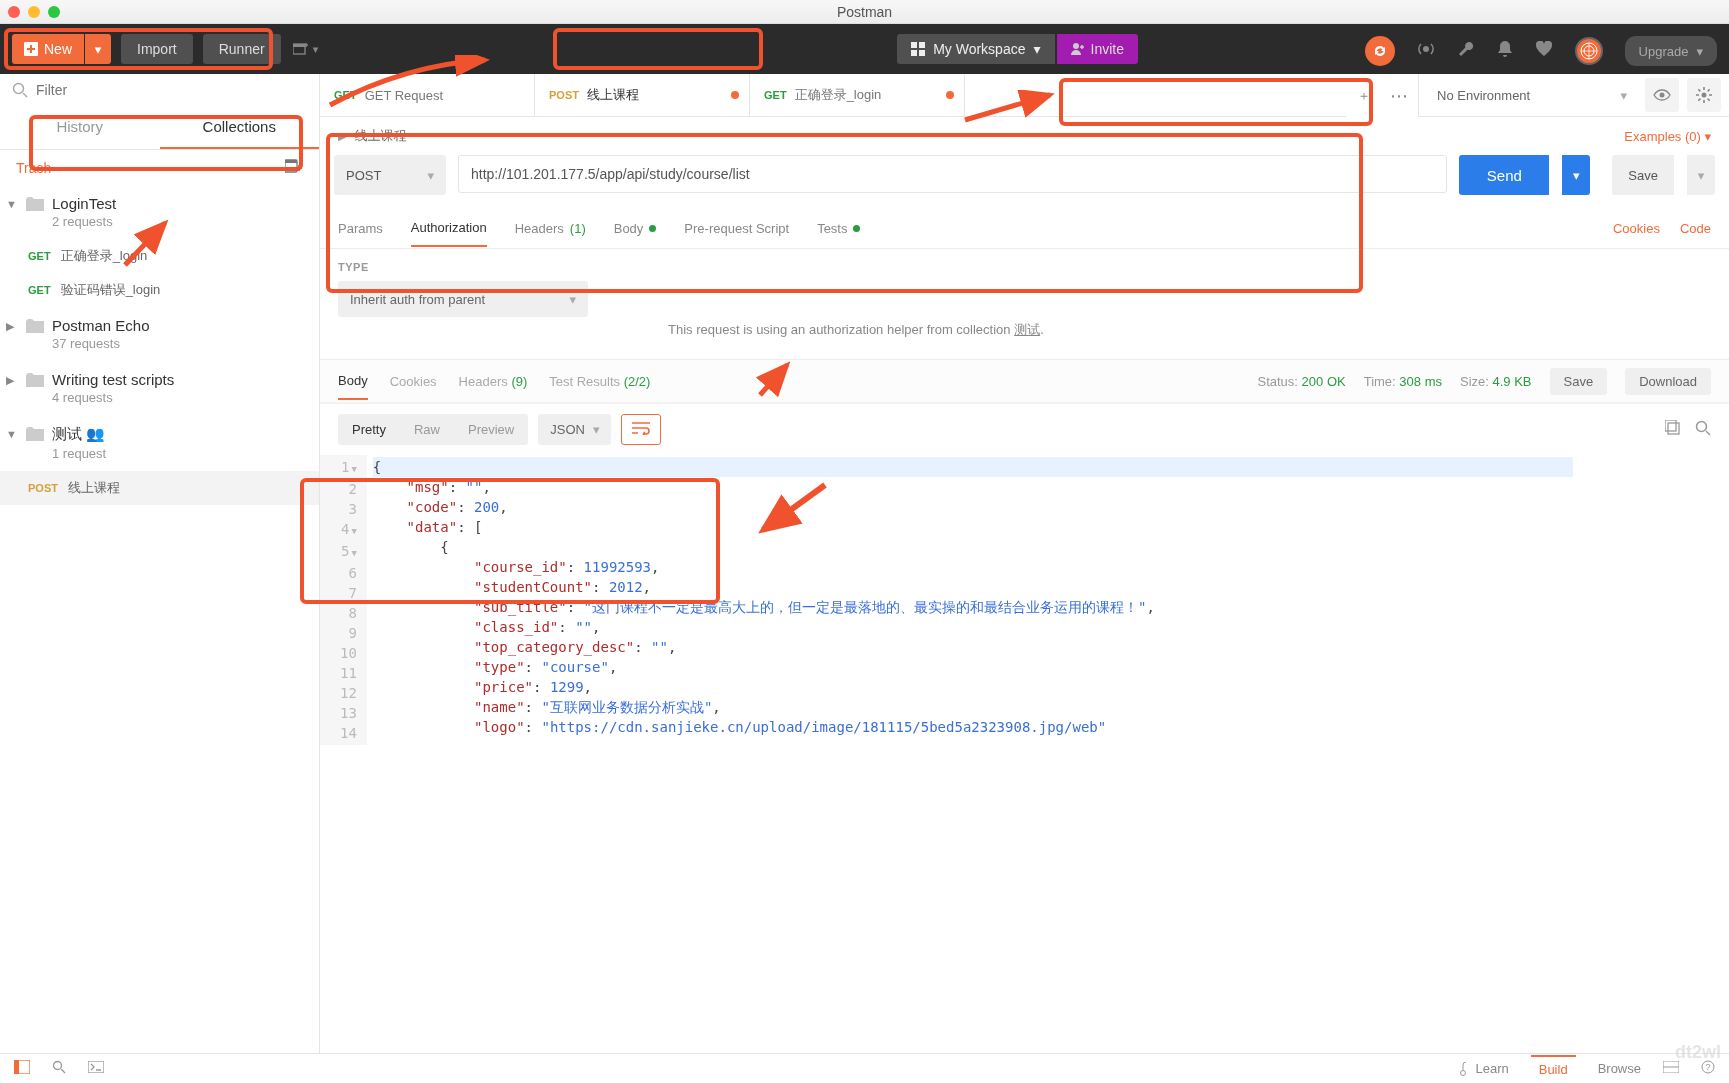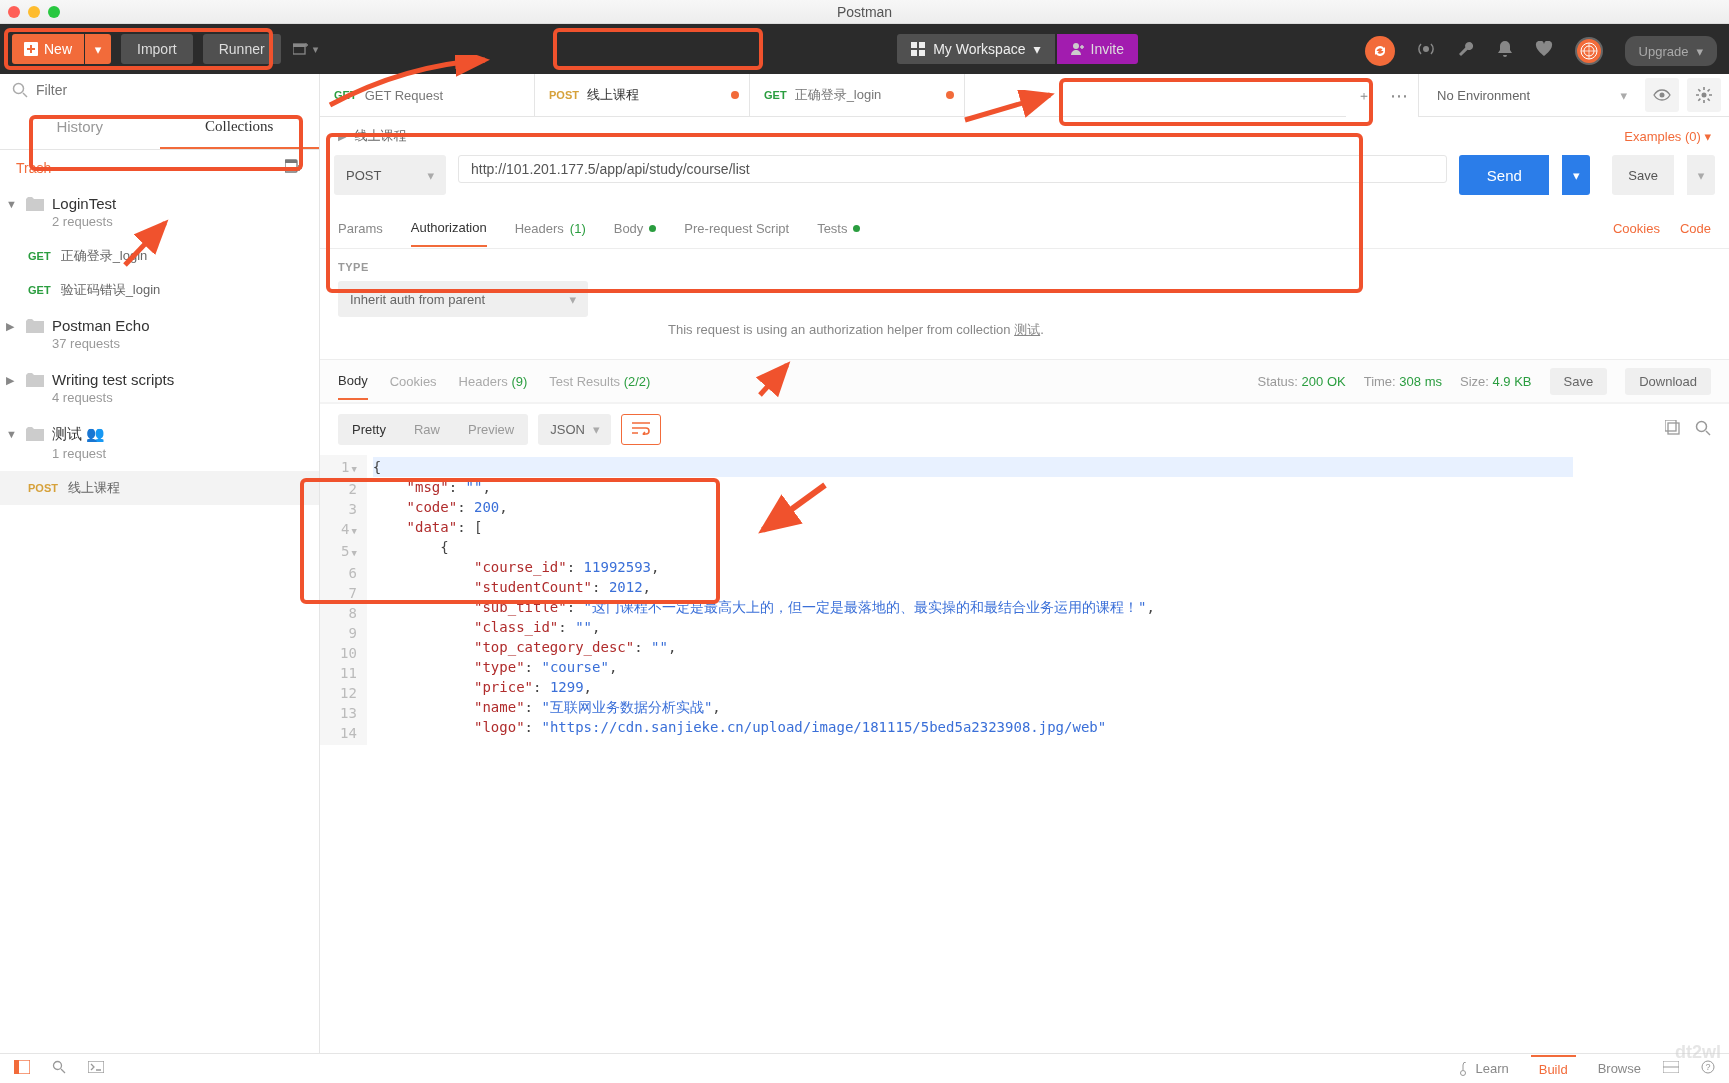--- a/index.html
+++ b/index.html
@@ -23,21 +23,21 @@
 .top-ico { color:#888; font-size:18px; }
 .avatar { width:28px; height:28px; border-radius:50%; background:#f26b3a; display:flex; align-items:center; justify-content:center; color:#fff; border:2px solid #666; }
 .upgrade { background:#505050; height:30px; padding:0 14px; display:flex; align-items:center; border-radius:11px; color:#aaa; gap:8px; }
 
 .body-row { display:flex; height: calc(100% - 24px - 46px - 30px); }
 .sidebar { width:320px; border-right:1px solid #e5e5e5; display:flex; flex-direction:column; }
 .filter { display:flex; align-items:center; padding:8px 12px; gap:8px; }
 .filter input { border:none; outline:none; flex:1; font-size:14px; color:#555; }
 .side-tabs { display:flex; border-bottom:1px solid #e5e5e5; }
 .side-tab { flex:1; text-align:center; padding:12px 0; font-size:15px; color:#999; }
-.side-tab.active { color:#333; border-bottom:2px solid #f26b3a;font-family:Liberation Serif, serif; }
+.side-tab.active { color:#333; border-bottom:2px solid #f26b3a; }
 .trash-row { display:flex; align-items:center; padding:8px 16px; color:#f26b3a; font-size:14px; justify-content:space-between; }
 .coll-item { padding:10px 12px 10px 6px; display:flex; gap:8px; align-items:flex-start; }
 .coll-caret { color:#888; font-size:11px; padding-top:3px; width:12px; }
 .coll-folder { color:#999; padding-top:2px; }
 .coll-body { flex:1; }
 .coll-name { color:#333; font-size:15px; }
 .coll-sub { color:#999; font-size:13px; margin-top:2px; display:flex; gap:6px; align-items:center; }
 .req-row { display:flex; gap:10px; padding:8px 10px 8px 28px; align-items:center; }
 .method { font-size:11px; font-weight:700; }
 .method.get { color:#2a9d3f; } .method.post { color:#d6a13a; }
@@ -54,21 +54,21 @@
 .tab-more { width:36px; display:flex; align-items:center; justify-content:center; color:#888; font-size:18px; letter-spacing:2px; }
 .env-area { display:flex; align-items:center; padding:4px 8px; gap:8px; border-bottom:1px solid #e5e5e5; border-left:1px solid #e5e5e5; }
 .env-sel { width:210px; height:34px; display:flex; align-items:center; justify-content:space-between; padding:0 10px; border-radius:3px; color:#666; }
 .sq-btn { width:34px; height:34px; display:flex; align-items:center; justify-content:center; background:#f3f3f3; border-radius:3px; color:#777; }
 
 .req-title { display:flex; align-items:center; padding:10px 18px; gap:8px; color:#666; }
 .req-title-right { margin-left:auto; color:#f26b3a; font-size:13px; display:flex; align-items:center; gap:6px; }
 
 .req-bar { display:flex; gap:12px; padding:0 14px 14px 14px; }
 .method-sel { width:112px; height:40px; background:#efefef; display:flex; align-items:center; padding:0 12px; border-radius:3px; color:#555; justify-content:space-between; }
-.url-in { flex:1; height:28px; border:1px solid #e5e5e5; border-radius:3px; padding:0 12px; font-size:14px; color:#555; }
+.url-in { flex:1; height:38px; border:1px solid #e5e5e5; border-radius:3px; padding:0 12px; font-size:14px; color:#555; }
 .send-btn { background:#2b7de9; color:#fff; height:40px; width:90px; border-radius:3px 0 0 3px; display:flex; align-items:center; justify-content:center; font-size:15px; }
 .send-dd { background:#2b7de9; color:#fff; height:40px; width:28px; border-radius:0 3px 3px 0; margin-left:1px; display:flex; align-items:center; justify-content:center; }
 .save-btn { background:#efefef; height:40px; padding:0 16px; border-radius:3px 0 0 3px; margin-left:10px; display:flex; align-items:center; }
 .save-dd { background:#efefef; height:40px; width:28px; border-radius:0 3px 3px 0; margin-left:1px; display:flex; align-items:center; justify-content:center; }
 
 .sub-tabs { display:flex; gap:28px; padding:0 18px; border-bottom:1px solid #ededed; align-items:center; height:40px; }
 .sub-tab { color:#888; padding:10px 0; display:flex; gap:6px; align-items:center; }
 .sub-tab.active { color:#333; border-bottom:2px solid #f26b3a; }
 .badge-num { color:#2a9d3f; }
 .green-dot { width:7px; height:7px; border-radius:50%; background:#2a9d3f; }

